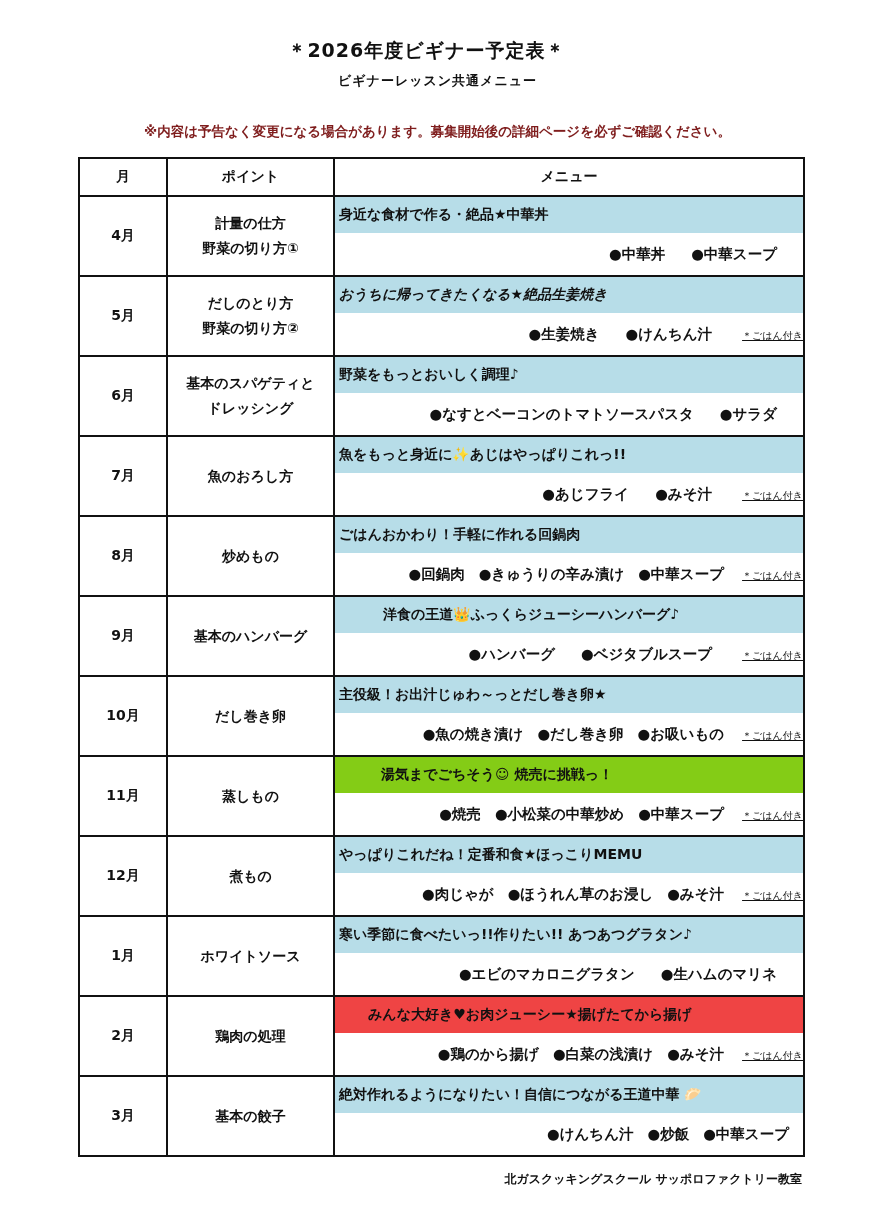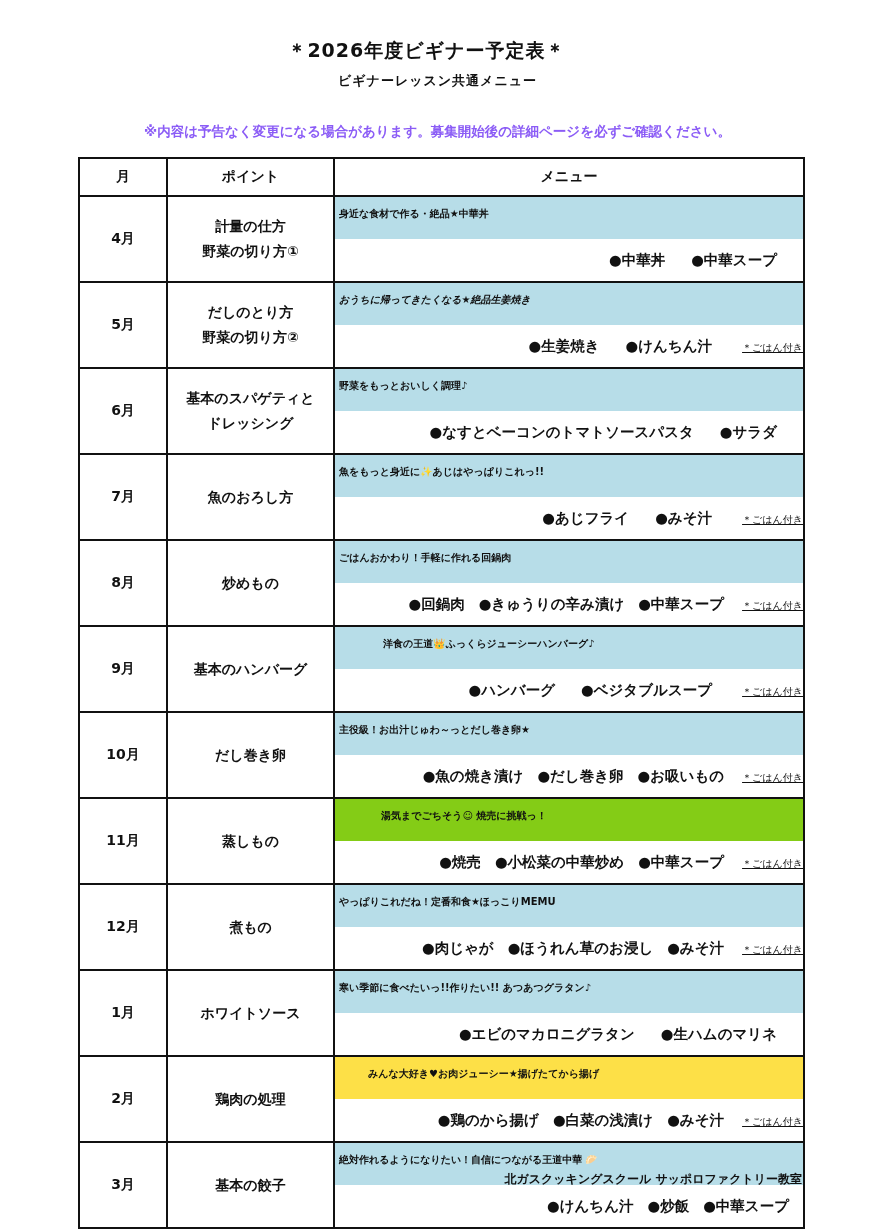--- a/index.html
+++ b/index.html
@@ -6,33 +6,33 @@
   body { width:875px; height:1230px; position:relative; font-family:"DejaVu Sans", "Liberation Sans", sans-serif; color:#111; overflow:hidden; }
   .title { position:absolute; top:38px; left:0; width:853px; text-align:center; font-size:19px; font-weight:bold; letter-spacing:1px; }
   .subtitle { position:absolute; top:72px; left:0; width:875px; text-align:center; font-size:13px; font-weight:bold; letter-spacing:1px; }
   .notice { position:absolute; top:123px; left:0; width:875px; text-align:center; font-size:13.5px; font-weight:bold; color:#e8201c; }
   table.sched { position:absolute; top:157px; left:78px; width:725px; border-collapse:collapse; table-layout:fixed; }
   table.sched td, table.sched th { border:2px solid #111; padding:0; }
   th { height:36px; font-size:14px; font-weight:bold; text-align:center; background:#fff; }
   td.month { text-align:center; font-size:14px; font-weight:bold; height:78px; }
   td.point { text-align:center; font-size:14px; font-weight:bold; line-height:25px; }
   td.menu { vertical-align:top; }
-  .band { background:#b7dde8; height:42px; line-height:34px; padding-left:4px; font-size:10px; font-weight:bold; white-space:nowrap; overflow:hidden; }
+  .band { background:#b7dde8; height:36px; line-height:34px; padding-left:4px; font-size:14px; font-weight:bold; white-space:nowrap; overflow:hidden; }
   .items { height:42px; line-height:42px; padding-left:12px; font-size:14.5px; font-weight:bold; white-space:nowrap;text-align:right; }
   .items .dish { margin-right:26px; }
   .items .dish.tight { margin-right:14px; }
   .items .note { font-size:10px; font-weight:normal; margin-left:4px;text-decoration:underline; }
   .footer { position:absolute; top:1171px; left:466px; width:336px; text-align:right; font-size:12px; font-weight:bold; }
 </style>
 </head>
 <body>
 
 <div class="title">＊2026年度ビギナー予定表＊</div>
 <div class="subtitle">ビギナーレッスン共通メニュー</div>
-<div class="notice" style="color: #8b5cf6;">※内容は予告なく変更になる場合があります。募集開始後の詳細ページを必ずご確認ください。</div>
+<div class="notice" style="color: #7f1d1d;">※内容は予告なく変更になる場合があります。募集開始後の詳細ページを必ずご確認ください。</div>
 
 <table class="sched">
   <colgroup>
     <col style="width:88px">
     <col style="width:167px">
     <col style="width:470px">
   </colgroup>
   <thead>
     <tr>
       <th>月</th>
@@ -143,21 +143,21 @@
           <div class="band" style="background: rgb(183, 221, 232);">寒い季節に食べたいっ!!作りたい!! あつあつグラタン♪</div>
           <div class="items"><span class="dish">●エビのマカロニグラタン</span><span class="dish">●生ハムのマリネ</span></div>
         </td>
       </tr>
       <tr>
         <td class="month">2月</td>
         <td class="point">
           <div>鶏肉の処理</div>
         </td>
         <td class="menu">
-          <div class="band" style="background: #fde047; padding-left: 33px;">みんな大好き♥お肉ジューシー★揚げたてから揚げ</div>
+          <div class="band" style="background: #ef4444; padding-left: 33px;">みんな大好き♥お肉ジューシー★揚げたてから揚げ</div>
           <div class="items"><span class="dish tight">●鶏のから揚げ</span><span class="dish tight">●白菜の浅漬け</span><span class="dish tight">●みそ汁</span><span class="note">＊ごはん付き</span></div>
         </td>
       </tr>
       <tr>
         <td class="month">3月</td>
         <td class="point">
           <div>基本の餃子</div>
         </td>
         <td class="menu">
           <div class="band" style="background: rgb(183, 221, 232);">絶対作れるようになりたい！自信につながる王道中華 🥟</div>

